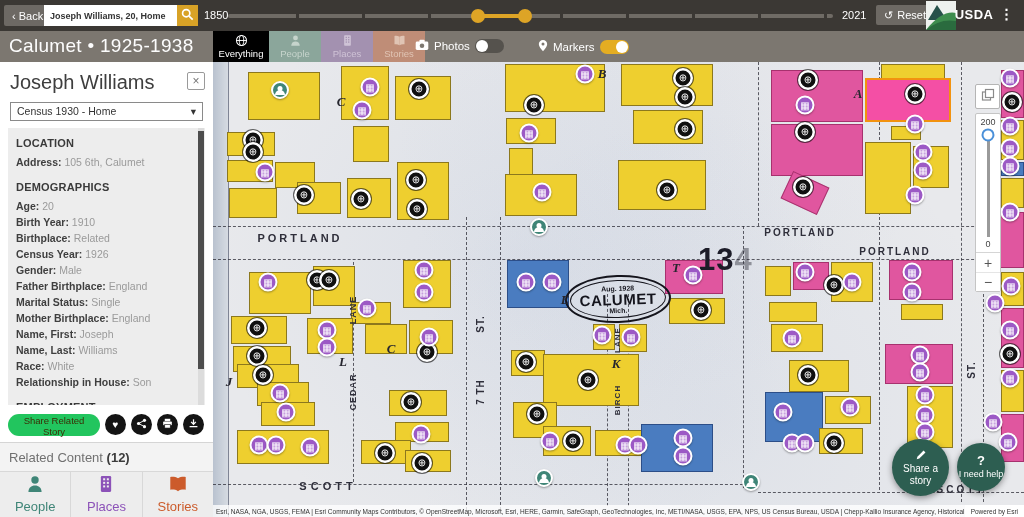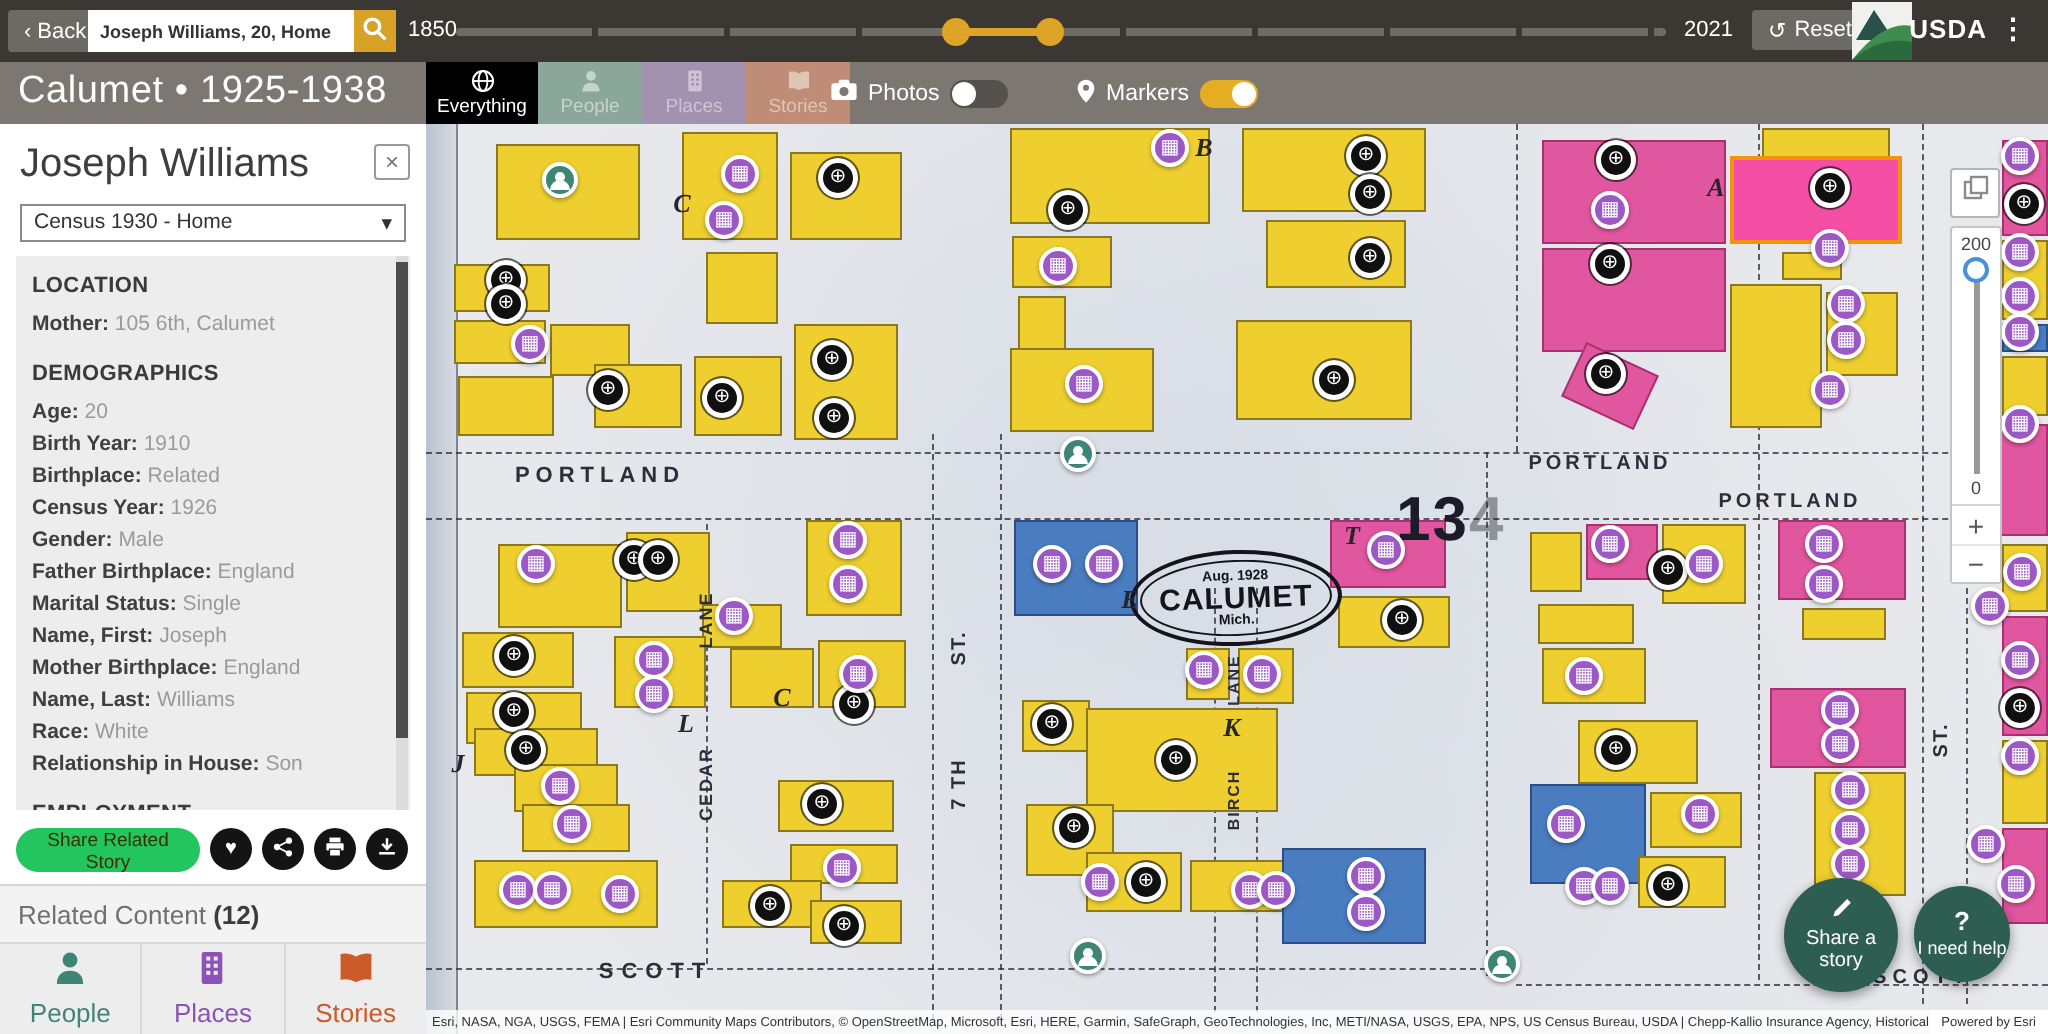--- a/index.html
+++ b/index.html
@@ -260,31 +260,31 @@
     </div>
     <div class="sb-select">
       <span>Census 1930 - Home</span>
       <span>▾</span>
     </div>
     <div class="sb-panel">
       <div class="sb-scroll">
           <div class="sb-thumb"></div>
         </div>
     <div class="sec-h">LOCATION</div>
-        <div class="field"><b>Mother: </b><span>105 6th, Calumet</span></div>
+        <div class="field"><b>Address: </b><span>105 6th, Calumet</span></div>
         <div class="sec-h">DEMOGRAPHICS</div>
         <div class="field"><b>Age: </b><span>20</span></div>
         <div class="field"><b>Birth Year: </b><span>1910</span></div>
         <div class="field"><b>Birthplace: </b><span>Related</span></div>
         <div class="field"><b>Census Year: </b><span>1926</span></div>
         <div class="field"><b>Gender: </b><span>Male</span></div>
         <div class="field"><b>Father Birthplace: </b><span>England</span></div>
         <div class="field"><b>Marital Status: </b><span>Single</span></div>
+        <div class="field"><b>Mother Birthplace: </b><span>England</span></div>
         <div class="field"><b>Name, First: </b><span>Joseph</span></div>
-        <div class="field"><b>Mother Birthplace: </b><span>England</span></div>
         <div class="field"><b>Name, Last: </b><span>Williams</span></div>
         <div class="field"><b>Race: </b><span>White</span></div>
         <div class="field"><b>Relationship in House: </b><span>Son</span></div>
         <div class="sec-h">EMPLOYMENT</div>
       </div>
     <div class="sb-actions">
       <button class="pill">Share Related Story</button>
       <button class="cbtn">
         <span>♥</span>
       </button>

